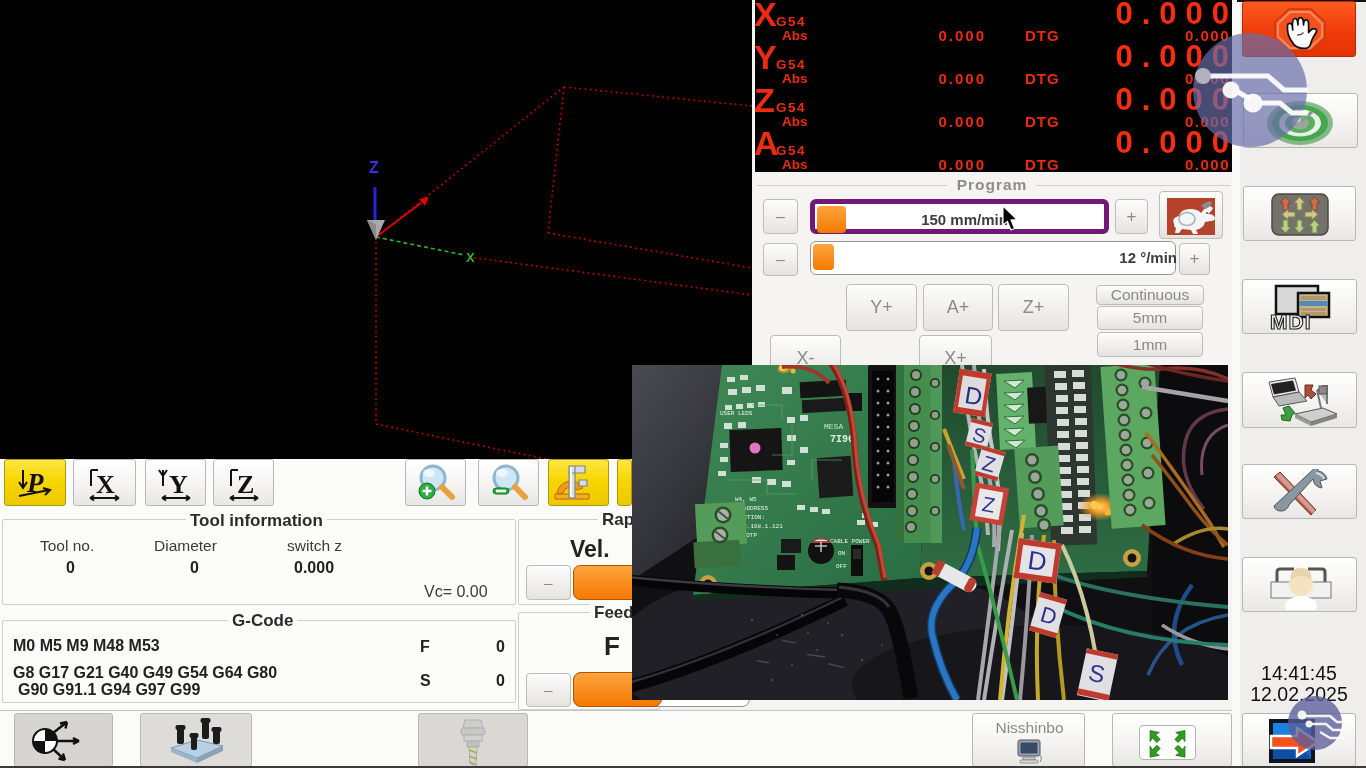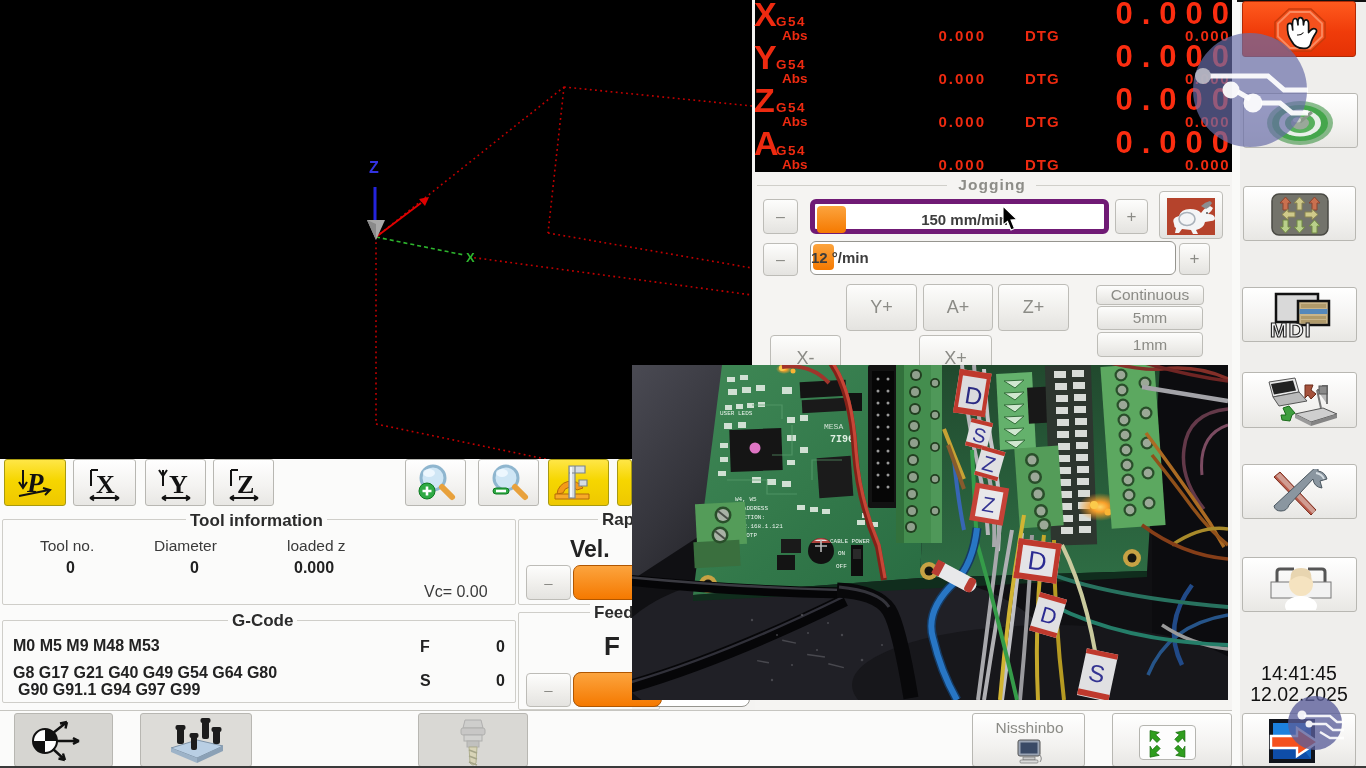--- a/index.html
+++ b/index.html
@@ -70,41 +70,41 @@
       <span class="abs" style="left:149px;top:24px;width:82px;text-align:right;font-size:15px;letter-spacing:2px;">0.000</span>
       <span class="abs" style="left:270px;top:24px;font-size:15px;letter-spacing:1px;">DTG</span>
       <span class="abs" style="left:355px;top:-7px;width:128px;text-align:right;font-size:31px;color:#fb2d10;letter-spacing:9px;">0.000</span>
       <span class="abs" style="left:413px;top:24px;width:62px;text-align:right;font-size:15px;letter-spacing:1.5px;">0.000</span>
     </div>
   </div>
 
 <div class="abs" id="jog" style="left:755px;top:172px;width:482px;height:538px;background:#f5f4f2;">
  <div class="abs" style="left:2px;top:13px;width:190px;height:1px;background:#d0cfca;"></div>
  <div class="abs" style="left:281px;top:13px;width:194px;height:1px;background:#d0cfca;"></div>
- <div class="abs" style="left:193px;top:4px;width:88px;text-align:center;font-size:15.5px;font-weight:bold;color:#8d8d88;letter-spacing:1px;">Jogging</div>
+ <div class="abs" style="left:193px;top:4px;width:88px;text-align:center;font-size:15.5px;font-weight:bold;color:#8d8d88;letter-spacing:1px;">Program</div>
  <div class="gbtn" style="left:8px;top:27px;width:35px;height:35px;font-size:16px;line-height:33px;">–</div>
  <div class="abs" style="left:55px;top:27px;width:299px;height:35px;background:#fff;border:5px solid #701a75;border-radius:6px;box-sizing:border-box;">
    <div class="abs" style="left:2px;top:2px;width:29px;height:27px;background:linear-gradient(#fca43e,#f57900);border-radius:4px;"></div>
    <div class="abs" style="left:0;top:7px;width:299px;text-align:center;font-size:15px;font-weight:bold;color:#3d3d3d;">150 mm/min</div>
  </div>
  <div class="gbtn" style="left:360px;top:27px;width:33px;height:35px;font-size:17px;line-height:33px;">+</div>
  <div class="gbtn" style="left:404px;top:19px;width:64px;height:48px;">
    <div class="abs" style="left:7px;top:6px;width:48px;height:37px;background:#b5432c;">
     <svg width="48" height="37" viewBox="0 0 48 37">
      <path d="M7 26 q-3 -6 5 -8 q2 -7 11 -7 q8 0 11 4 q4 -6 9 -7 l3 2 q-1 3 -5 6 q6 0 7 4 q0 3 -4 3 l-6 1 q-1 6 -9 8 l2 4 h-5 l-2 -4 l-9 -1 l-3 4 h-4 l1 -5 q-2 -1 -2 -4 z" fill="#f4f5f6"></path>
      <path d="M34 8 q4 -4 9 -5 l2 2 q-2 4 -6 6 z" fill="#8a8e92"></path>
      <ellipse cx="20" cy="21" rx="8" ry="6.5" fill="none" stroke="#aab2ba" stroke-width="1.6"></ellipse>
      <circle cx="40" cy="15" r="1" fill="#555"></circle>
     </svg>
    </div>
  </div>
  <div class="gbtn" style="left:8px;top:71px;width:35px;height:33px;font-size:16px;line-height:31px;">–</div>
  <div class="abs" style="left:55px;top:69px;width:366px;height:34px;background:#fff;border:1px solid #96958f;border-radius:6px;box-sizing:border-box;">
    <div class="abs" style="left:2px;top:2px;width:21px;height:26px;background:linear-gradient(#fca43e,#f57900);border-radius:4px;"></div>
-   <div class="abs" style="left:0;top:7px;width:366px;text-align:left;font-size:15px;font-weight:bold;color:#3d3d3d;">12 °/min</div>
+   <div class="abs" style="left:0;top:7px;width:366px;text-align:right;font-size:15px;font-weight:bold;color:#3d3d3d;">12 °/min</div>
  </div>
  <div class="gbtn" style="left:424px;top:71px;width:31px;height:32px;font-size:17px;line-height:30px;">+</div>
  <div class="gbtn" style="left:91px;top:112px;width:71px;height:47px;font-size:18px;line-height:45px;">Y+</div>
  <div class="gbtn" style="left:168px;top:112px;width:70px;height:47px;font-size:18px;line-height:45px;">A+</div>
  <div class="gbtn" style="left:243px;top:112px;width:71px;height:47px;font-size:18px;line-height:45px;">Z+</div>
  <div class="gbtn" style="left:15px;top:163px;width:71px;height:47px;font-size:18px;line-height:45px;">X-</div>
  <div class="gbtn" style="left:164px;top:163px;width:73px;height:47px;font-size:18px;line-height:45px;">X+</div>
  <div class="gbtn" style="left:341px;top:113px;width:108px;height:20px;font-size:15.5px;line-height:18px;">Continuous</div>
  <div class="gbtn" style="left:342px;top:134px;width:106px;height:24px;font-size:15.5px;line-height:22px;">5mm</div>
  <div class="gbtn" style="left:342px;top:160px;width:106px;height:25px;font-size:15.5px;line-height:23px;">1mm</div>
@@ -168,21 +168,21 @@
    <path d="M20 6 h6 v32 h-6 z M20 6 h16 v7 h-16 z M30 20 h8 v6 h-8 z" fill="#d7dde2" stroke="#7c858c" stroke-width="1.2"></path>
    <path d="M21 7 h2 v30 h-2 z" fill="#f4f7f9"></path>
   </svg>
  </div>
  <div class="btn" style="left:617px;top:0;width:15px;height:47px;background:linear-gradient(#ffe646,#f6d600 45%,#eec800);border-color:#a89a10;"></div>
 
  <div class="frame" style="left:2px;top:60px;width:514px;height:86px;"></div>
  <div class="flabel" style="left:186px;top:52px;font-size:17px;">Tool information</div>
  <div class="abs" style="left:40px;top:78px;font-size:15.5px;color:#3a3a3a;">Tool no.</div>
  <div class="abs" style="left:154px;top:78px;font-size:15.5px;color:#3a3a3a;">Diameter</div>
- <div class="abs" style="left:287px;top:78px;font-size:15.5px;color:#3a3a3a;">loaded z</div>
+ <div class="abs" style="left:287px;top:78px;font-size:15.5px;color:#3a3a3a;">switch z</div>
  <div class="abs" style="left:66px;top:100px;font-size:16px;font-weight:bold;color:#222;">0</div>
  <div class="abs" style="left:190px;top:100px;font-size:16px;font-weight:bold;color:#222;">0</div>
  <div class="abs" style="left:294px;top:100px;font-size:16px;font-weight:bold;color:#222;">0.000</div>
  <div class="abs" style="left:424px;top:124px;font-size:16px;color:#3a3a3a;">Vc= 0.00</div>
 
  <div class="frame" style="left:2px;top:161px;width:514px;height:83px;"></div>
  <div class="flabel" style="left:228px;top:152px;font-size:17px;">G-Code</div>
  <div class="abs" style="left:13px;top:178px;font-size:16px;font-weight:bold;color:#222;">M0 M5 M9 M48 M53</div>
  <div class="abs" style="left:13px;top:205px;font-size:16px;font-weight:bold;color:#222;">G8 G17 G21 G40 G49 G54 G64 G80</div>
  <div class="abs" style="left:18px;top:222px;font-size:16px;font-weight:bold;color:#222;">G90 G91.1 G94 G97 G99</div>
@@ -301,21 +301,21 @@
     <path d="M26 17 v-7 h-3 l5.5 -6 5.5 6 h-3 v7 z" fill="#cfc98a" stroke="#8a8550"></path>
     <path d="M41 17 v-7 h-3 l5.5 -6 5.5 6 h-3 v7 z" fill="#c9704f" stroke="#8a4430"></path>
     <path d="M24 19 h-7 v-3 l-6 5.5 6 5.5 v-3 h7 z" fill="#cfc98a" stroke="#8a8550"></path>
     <path d="M34 19 h7 v-3 l6 5.5 -6 5.5 v-3 h-7 z" fill="#cfc98a" stroke="#8a8550"></path>
     <path d="M12 27 v7 h-3 l5.5 6 5.5 -6 h-3 v-7 z" fill="#b9cf8a" stroke="#728a45"></path>
     <path d="M26 27 v7 h-3 l5.5 6 5.5 -6 h-3 v-7 z" fill="#b9cf8a" stroke="#728a45"></path>
     <path d="M41 40 v-7 h-3 l5.5 -6 5.5 6 h-3 v7 z" fill="#b9cf8a" stroke="#728a45"></path>
    </g>
   </svg>
  </div>
- <div class="btn" style="left:10px;top:279px;width:115px;height:55px;margin-top:8px;">
+ <div class="btn" style="left:10px;top:279px;width:115px;height:55px;">
   <svg class="abs" style="left:25px;top:4px;" width="66" height="48" viewBox="0 0 66 48">
    <rect x="8" y="2" width="42" height="28" fill="#d9d9d9" stroke="#111" stroke-width="2.5"></rect>
    <rect x="30" y="9" width="31" height="24" fill="#c9b489" stroke="#111" stroke-width="2.5"></rect>
    <rect x="33" y="12" width="25" height="4" fill="#b09a6a"></rect>
    <rect x="31.5" y="17" width="28" height="5" fill="#5588bb"></rect>
    <rect x="33" y="24" width="25" height="3" fill="#b09a6a"></rect>
    <rect x="33" y="28" width="25" height="3" fill="#b09a6a"></rect>
    <text x="2" y="45" font-size="21" font-weight="bold" fill="#f2f2f2" stroke="#222" stroke-width="1.1" letter-spacing="1">MDI</text>
   </svg>
  </div>

